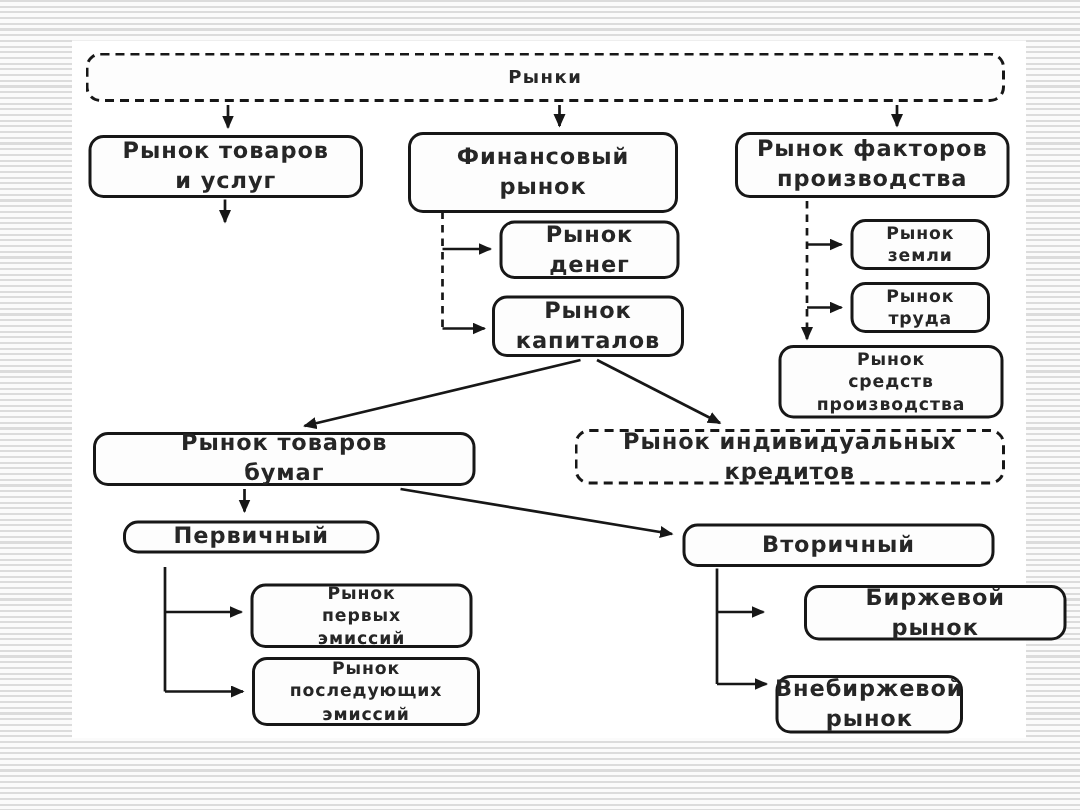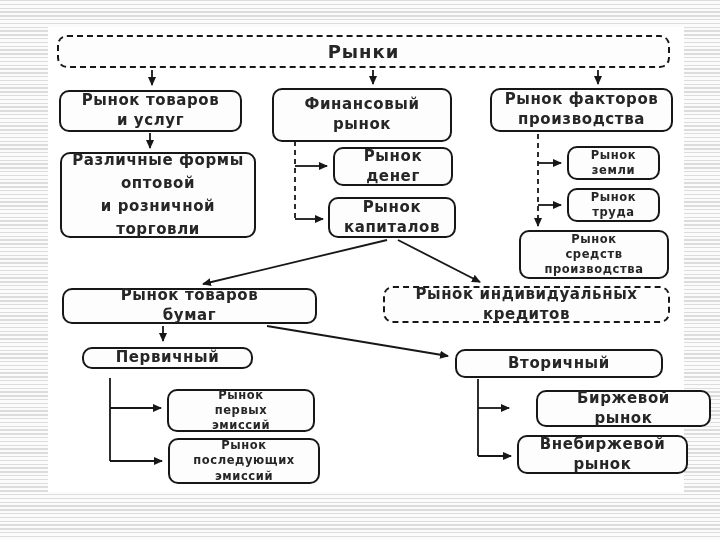--- a/index.html
+++ b/index.html
@@ -29,21 +29,21 @@
     color:#262626;
     font-weight:bold;
     font-size:15px;
     letter-spacing:0.6px;
     line-height:1.32;
     text-align:center;
     box-sizing:border-box;
   }
   .node span{white-space:pre-line;}
   .node.dashed{border-style:dashed;}
-  .node.title{font-size:18px;letter-spacing:1px;justify-content:center;}
+  .node.title{font-size:12px;letter-spacing:1px;justify-content:center;}
   .node.tall{line-height:1.55;}
   svg.wires{position:absolute;left:0;top:0;pointer-events:none;}
 </style>
 </head>
 <body>
 
 <div class="stage">
   <div class="panel"></div>
 
   <svg class="wires" width="720" height="540" viewBox="0 0 720 540">
@@ -96,26 +96,20 @@
   <div class="node" style="left:272px;top:88px;width:180px;height:54px">
     <span>Финансовый
 рынок</span>
   </div>
 
   <div class="node" style="left:490px;top:88px;width:183px;height:44px">
     <span>Рынок факторов
 производства</span>
   </div>
 
-  <div class="node tall" style="left:60px;top:152px;width:196px;height:86px">
-    <span>Различные формы
-оптовой
-и розничной
-торговли</span>
-  </div>
 
   <div class="node" style="left:333px;top:147px;width:120px;height:39px">
     <span>Рынок
 денег</span>
   </div>
 
   <div class="node" style="left:328px;top:197px;width:128px;height:41px">
     <span>Рынок
 капиталов</span>
   </div>
@@ -164,17 +158,17 @@
     <span>Рынок
 последующих
 эмиссий</span>
   </div>
 
   <div class="node" style="left:536px;top:390px;width:175px;height:37px">
     <span>Биржевой
 рынок</span>
   </div>
 
-  <div class="node" style="left:517px;top:435px;width:171px;height:39px">
+  <div class="node" style="left:517px;top:450px;width:125px;height:39px">
     <span>Внебиржевой
 рынок</span>
   </div>
 </div>
 
 </body></html>

